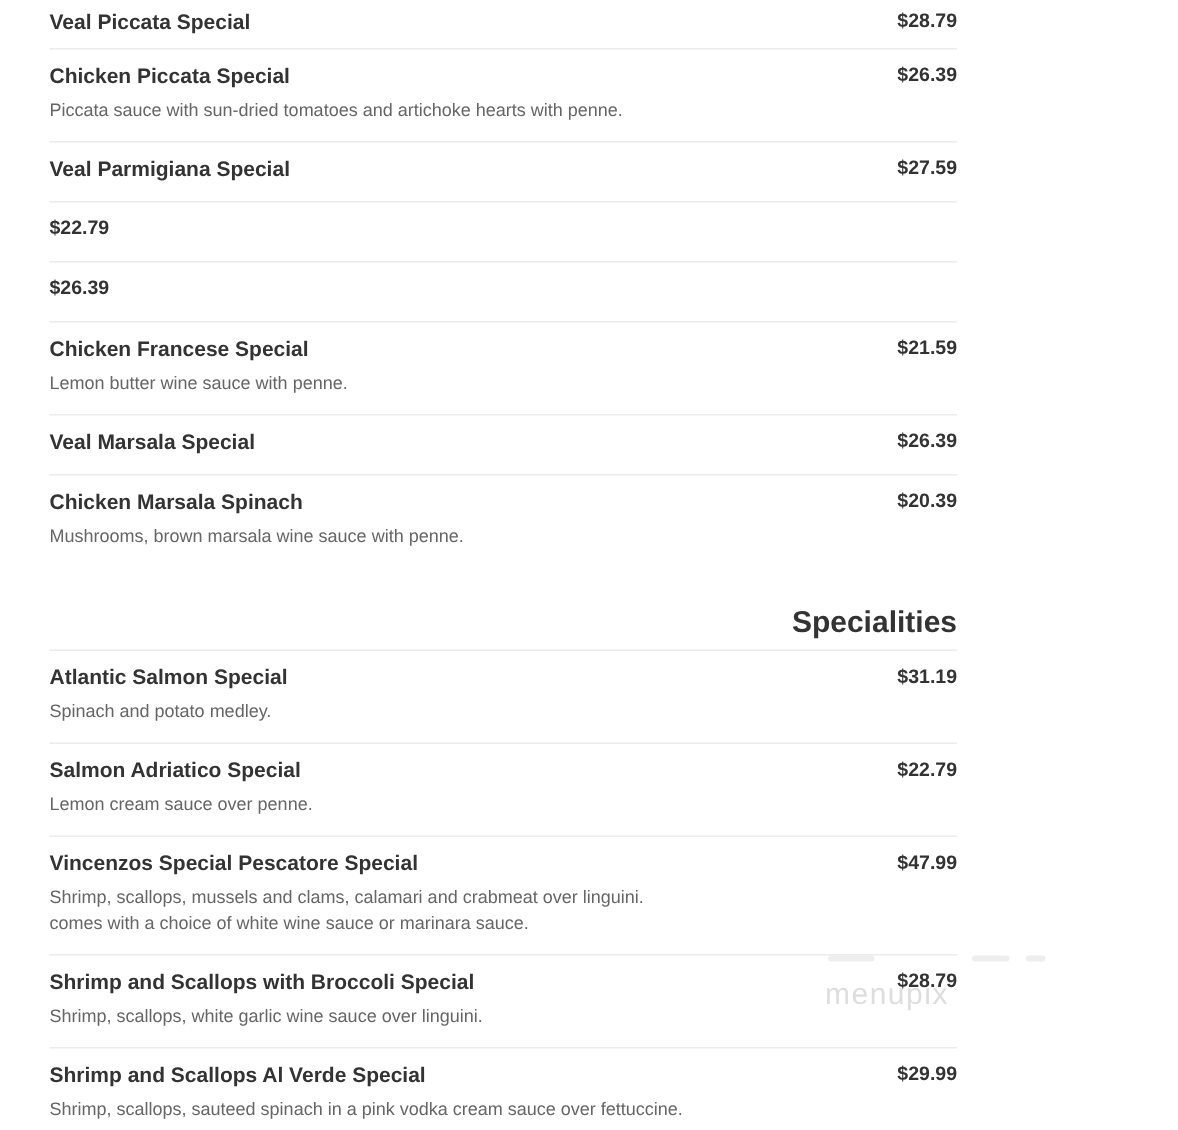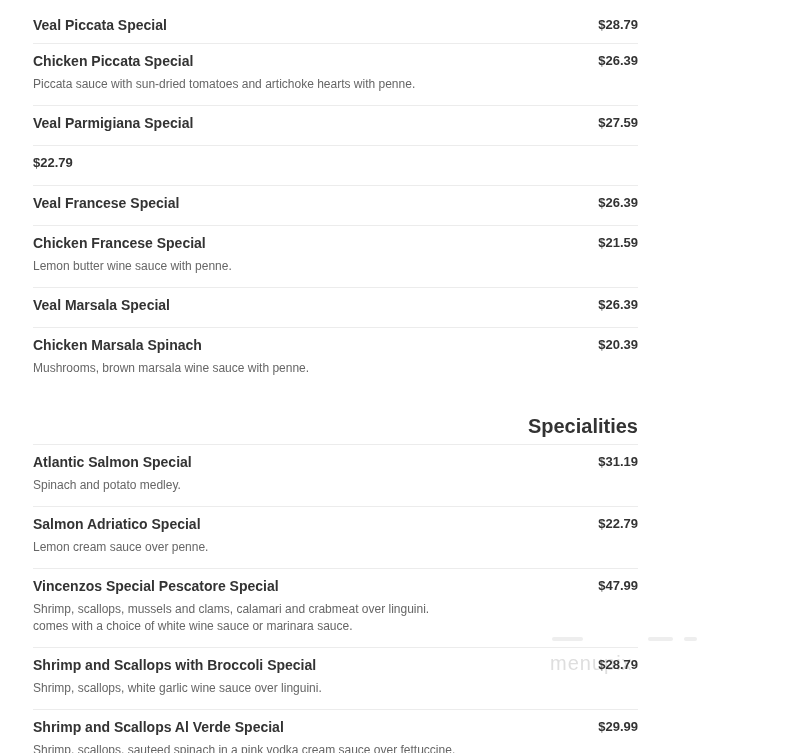--- a/index.html
+++ b/index.html
@@ -38,21 +38,21 @@
     color: var(--item-text);
     border-bottom: 1px solid var(--divider);
     text-align: right;
   }
   .menu-item {
     padding: 7px 0 12px 0;
     border-bottom: 1px solid var(--divider);
   }
   .menu-item.no-divider { border-bottom: none; }
   .menu-section:first-child .menu-item:first-child {
-    padding-top: 15px;
+    padding-top: 4px;
     padding-bottom: 8px;
   }
   .item-line {
     display: flex;
     justify-content: space-between;
     align-items: flex-start;
     line-height: 20px;
   }
   .item-name {
     font-size: 14px;
@@ -139,21 +139,20 @@
 
   </div>
           <div class="menu-item">
     <div class="item-line">
       <span class="item-price">$22.79</span>
     </div>
 
   </div>
           <div class="menu-item">
     <div class="item-line">
-      <span class="item-name">Veal Francese Special</span>
       <span class="item-price">$26.39</span>
     </div>
 
   </div>
           <div class="menu-item">
     <div class="item-line">
       <span class="item-name">Chicken Francese Special</span>
       <span class="item-price">$21.59</span>
     </div>
     <div class="item-desc">Lemon butter wine sauce with penne.</div>

